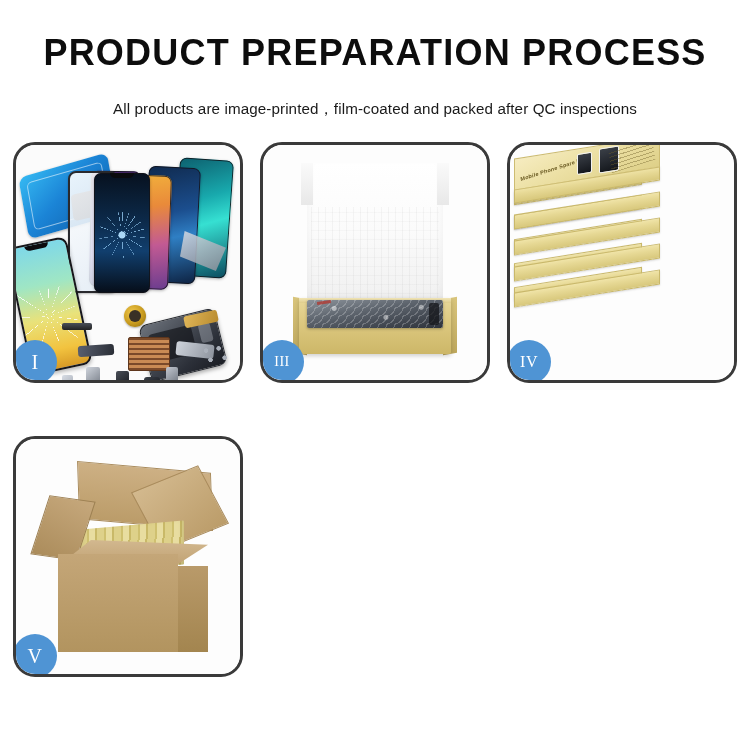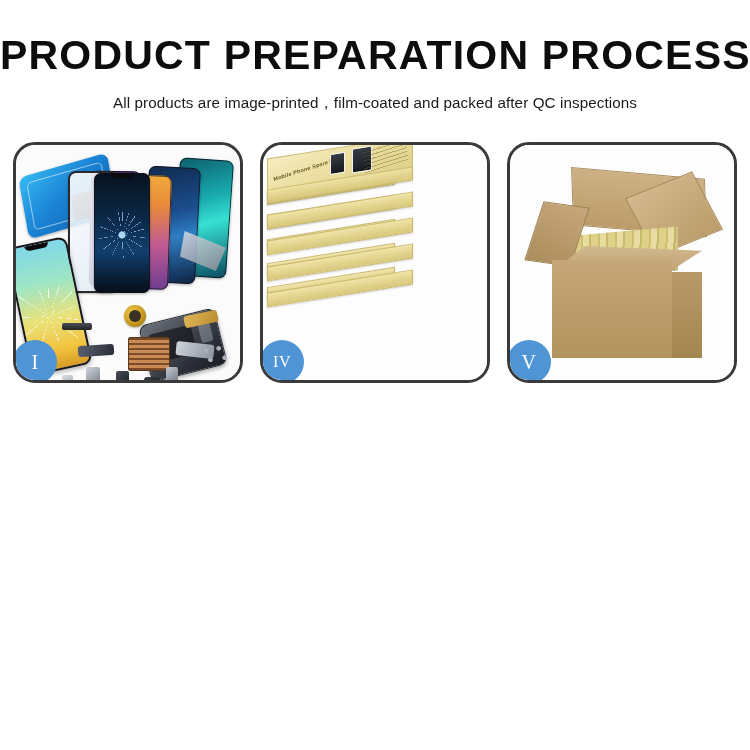--- a/index.html
+++ b/index.html
@@ -8,29 +8,29 @@
     background:#ffffff;
     font-family:"Liberation Sans", sans-serif;
     color:#111;
     overflow:hidden;
     position:relative;
   }
 
   
   .header { padding-top:34px; text-align:center; }
   .title {
-    font-size:41px;
+    font-size:36px;
     font-weight:bold;
     letter-spacing:1.2px;
     color:#0d0d0d;
     line-height:1.05;
     white-space:nowrap;
   }
   .subtitle {
-    margin-top:16px;
+    margin-top:27px;
     font-size:15.2px;
     font-weight:normal;
     color:#1a1a1a;
     letter-spacing:.1px;
     white-space:nowrap;
   }
 
   
   .grid {
     position:absolute;
@@ -515,20 +515,32 @@
       <div class="part sq2"></div>
       <div class="part sq3"></div>
       <div class="part sq4"></div>
       <div class="part sq5"></div>
       <div class="part screws"></div>
     </div>
     <div class="badge">I</div>
   </div>
 
 
+  <div class="panel">
+    <div class="stage p3bg">
+      <div class="foamlid"></div>
+      <div class="foam-texture"></div>
+      <div class="trayside"></div>
+      <div class="trayside r"></div>
+      <div class="boxtray"></div>
+      <div class="screenin"></div>
+      <div class="redmark"></div>
+    </div>
+    <div class="badge xwide">III</div>
+  </div>
 
   <div class="panel">
     <div class="stage p4bg">
       <div class="stackwrap">
 
         <div class="stackA">
           <div class="ybox" style="top:118px;"></div>
           <div class="ybox" style="top:94px;"></div>
           <div class="ybox" style="top:70px;"></div>
           <div class="ybox" style="top:46px;"></div>

